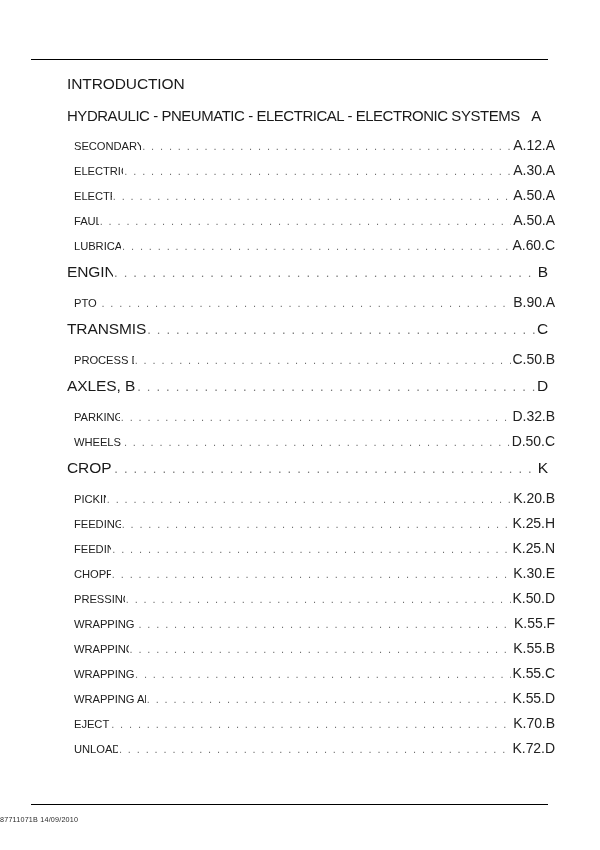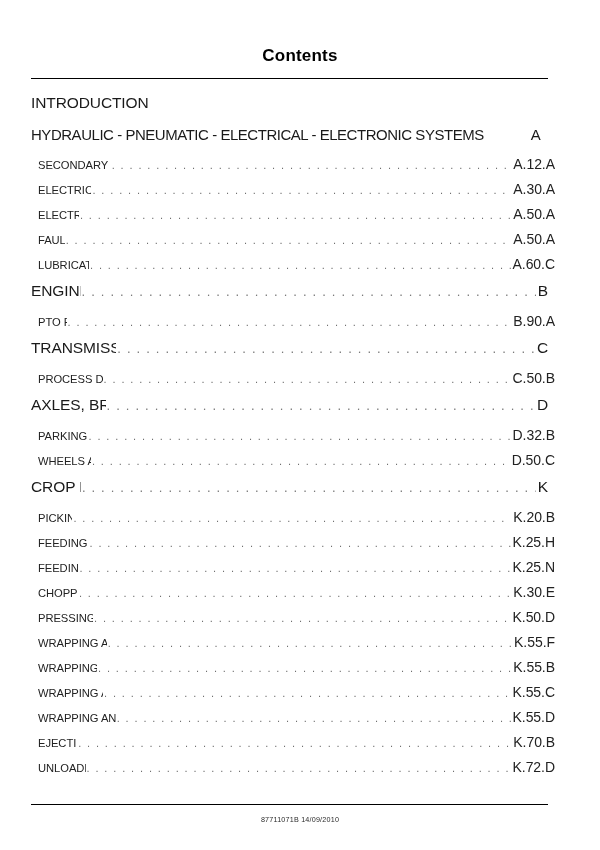--- a/index.html
+++ b/index.html
@@ -46,20 +46,21 @@
     height: 0;
     border-top: 1.3px solid #000000;
     margin: 0 52px 0 31px;
   }
 
   
   .toc {
     margin-top: 15px;
     padding: 0 52px 0 31px;
     flex: 1 1 auto;
+    margin-left: 36px;
   }
 
   .entry {
     display: flex;
     align-items: baseline;
     width: 100%;
     white-space: nowrap;
   }
 
   .entry .label {
@@ -125,34 +126,32 @@
     color: #707070;
     letter-spacing: 1.4px;
   }
   .lvl2 .code { font-size: 14px; }
 
   
   .footer {
     margin-bottom: 26px;
   }
   .footer-text {
-    text-align: center;
     font-size: 7.2px;
     color: #2b2b2b;
     margin-top: 10px;
     letter-spacing: 0.2px;
   }
 </style>
 </head>
 <body>
 
 <div class="page">
 
   <div class="header">
-    <div class="page-title">Contents</div>
     <div class="rule"></div>
   </div>
 
   <div class="toc" id="toc-list">
       <div class="entry lvl1 no-leader">
         <span class="label">INTRODUCTION</span>
         <span class="leader"></span>
         <span class="code"></span>
       </div>
       <div class="entry lvl1 condensed no-leader">

